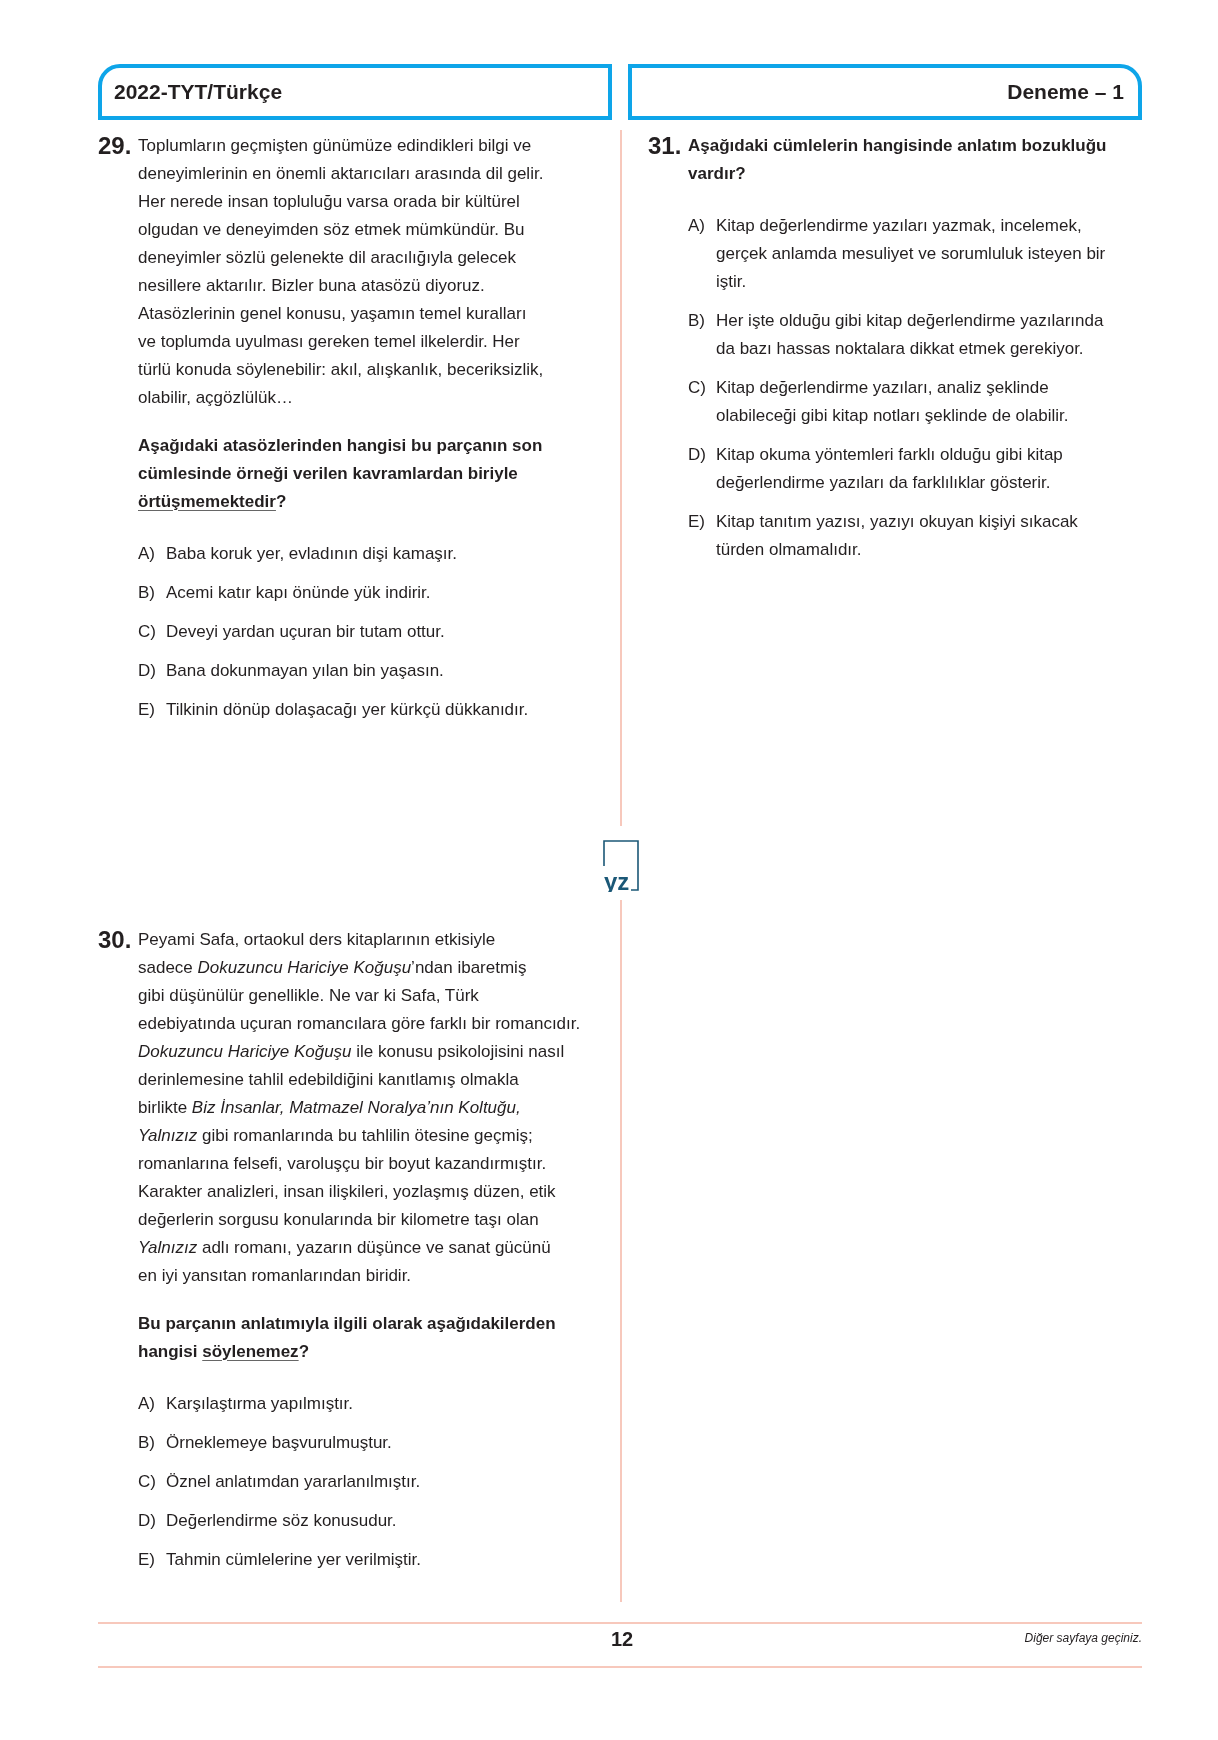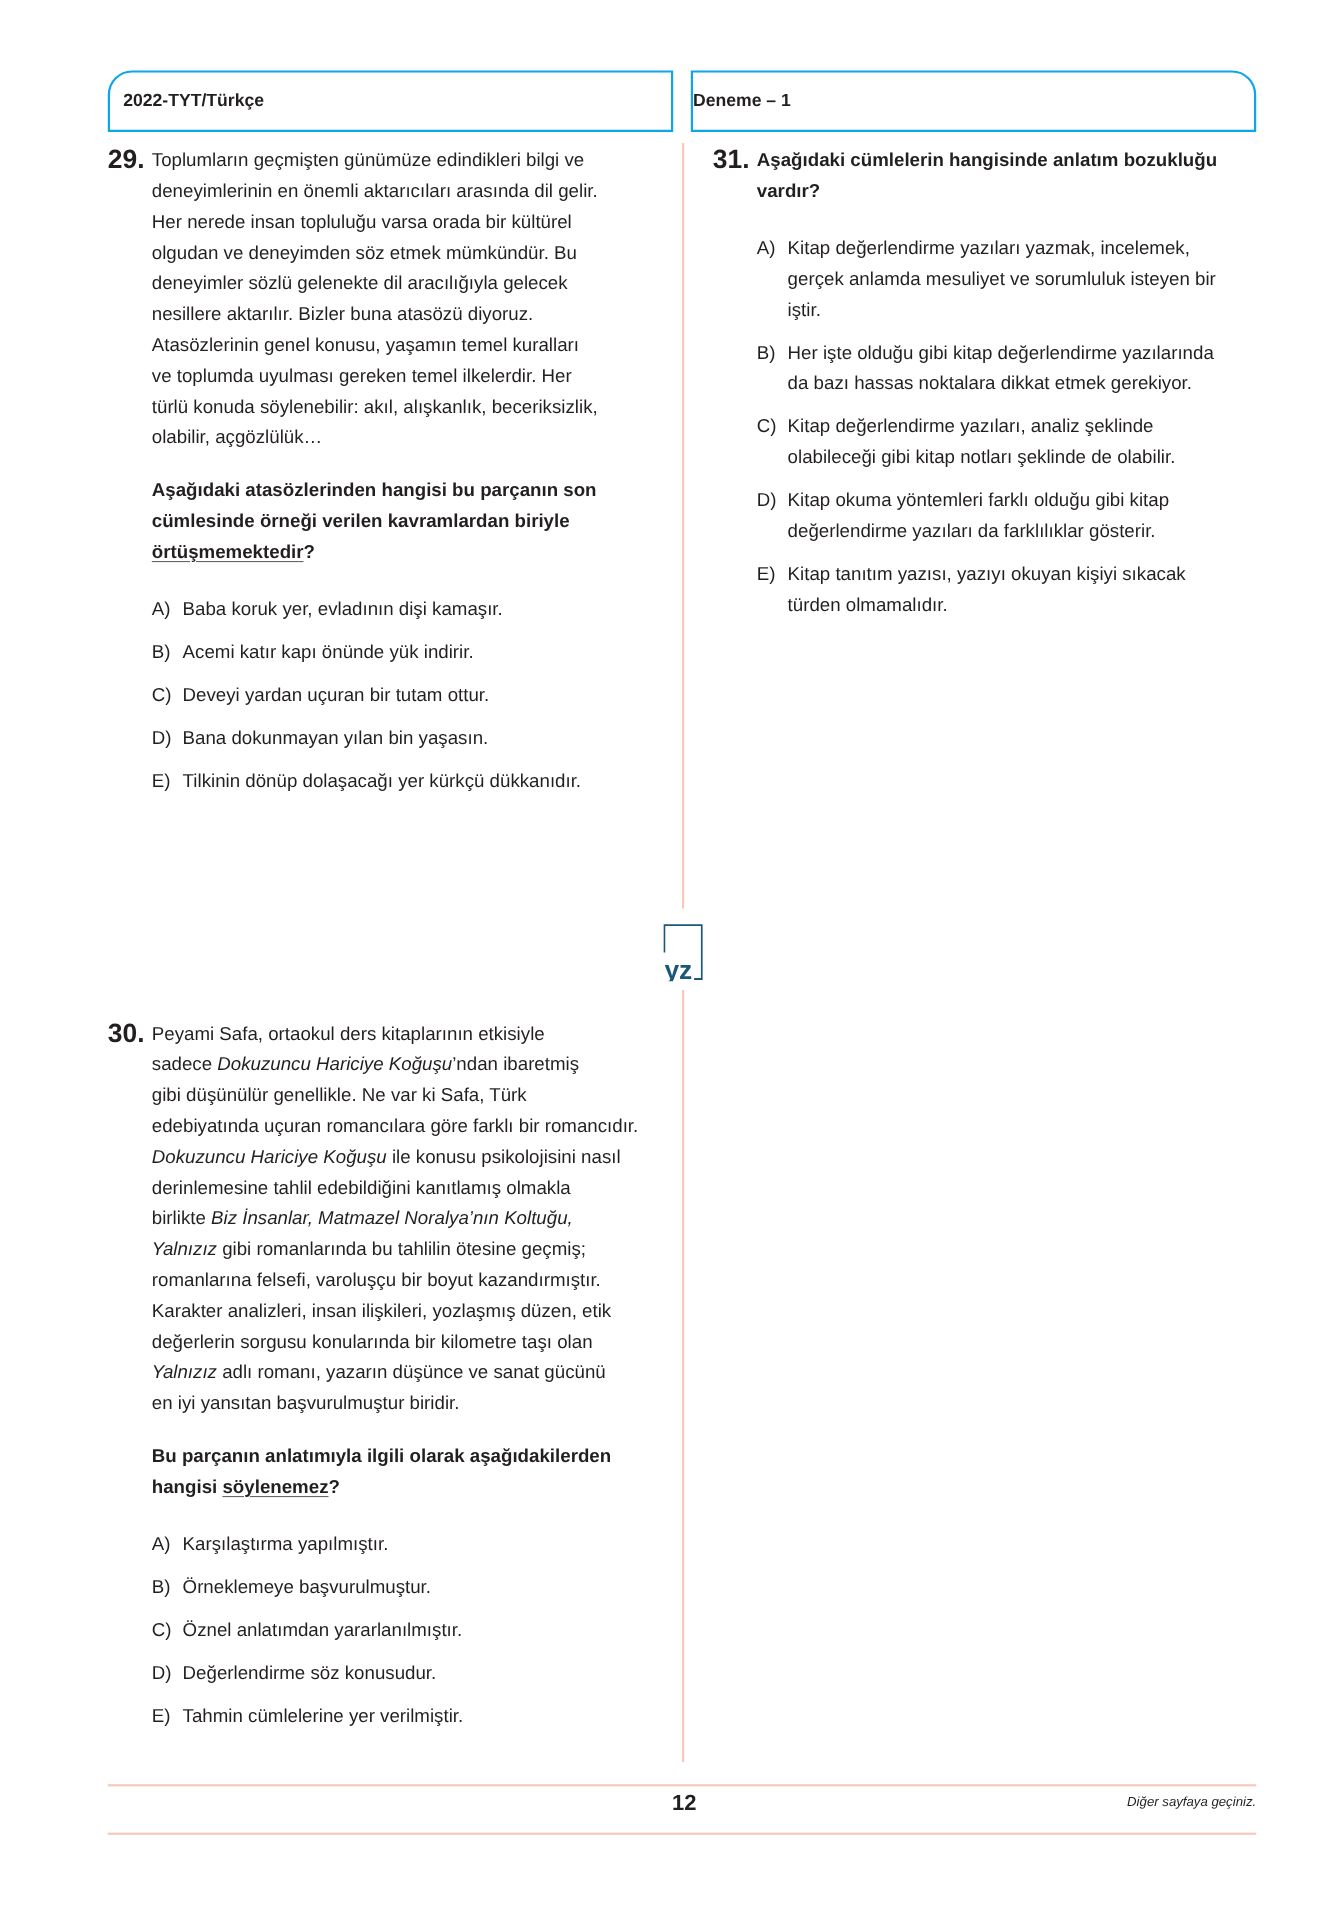--- a/index.html
+++ b/index.html
@@ -1,21 +1,21 @@
 <!DOCTYPE html>
 <html><head>
 <meta charset="utf-8">
 <style>
   html, body { margin: 0; padding: 0; background: #ffffff; }
   body { width: 1218px; height: 1740px; position: relative; overflow: hidden;
          font-family: "Liberation Sans", sans-serif; color: #231f20; }
-  .hdr { position: absolute; top: 64px; height: 56px; border: 2px solid #0ea5e9; box-sizing: border-box;
-         font-weight: bold; font-size: 16px; display: flex; align-items: center; }
+  .hdr { position: absolute; top: 64px; height: 56px; border: 4px solid #0ea5e9; box-sizing: border-box;
+         font-weight: bold; font-size: 21px; display: flex; align-items: center; }
   .hdr-left { left: 98px; width: 514px; border-top-left-radius: 22px; padding-left: 12px; }
-  .hdr-right { left: 628px; width: 514px; border-top-right-radius: 22px; padding-right: 14px; }
+  .hdr-right { left: 628px; width: 514px; border-top-right-radius: 22px; justify-content: flex-end; padding-right: 14px; }
   .vline { position: absolute; left: 620px; width: 2px; background: #f7c8bc; }
   .logo { position: absolute; left: 603px; top: 840px; width: 36px; height: 52px; }
   .q { position: absolute; font-size: 17px; line-height: 28px; }
   .qnum { position: absolute; left: 0; top: 0; font-weight: bold; font-size: 24px; }
   .body { position: absolute; left: 40px; }
   .line { white-space: nowrap; height: 28px; }
   .bold { font-weight: bold; }
   .it { font-style: italic; }
   .ul { text-decoration: underline; text-decoration-color: #666; text-underline-offset: 3px; }
   .opt { display: flex; white-space: nowrap; }
@@ -94,21 +94,21 @@
     <div class="line">gibi düşünülür genellikle. Ne var ki Safa, Türk</div>
     <div class="line">edebiyatında uçuran romancılara göre farklı bir romancıdır.</div>
     <div class="line"><span class="it">Dokuzuncu Hariciye Koğuşu</span><span> ile konusu psikolojisini nasıl</span></div>
     <div class="line">derinlemesine tahlil edebildiğini kanıtlamış olmakla</div>
     <div class="line"><span>birlikte </span><span class="it">Biz İnsanlar, Matmazel Noralya’nın Koltuğu,</span></div>
     <div class="line"><span class="it">Yalnızız</span><span> gibi romanlarında bu tahlilin ötesine geçmiş;</span></div>
     <div class="line">romanlarına felsefi, varoluşçu bir boyut kazandırmıştır.</div>
     <div class="line">Karakter analizleri, insan ilişkileri, yozlaşmış düzen, etik</div>
     <div class="line">değerlerin sorgusu konularında bir kilometre taşı olan</div>
     <div class="line"><span class="it">Yalnızız</span><span> adlı romanı, yazarın düşünce ve sanat gücünü</span></div>
-    <div class="line">en iyi yansıtan başvurulmuştur biridir.</div>
+    <div class="line">en iyi yansıtan romanlarından biridir.</div>
   </div>
   <div class="body bold" style="top:384px;">
     <div class="line">Bu parçanın anlatımıyla ilgili olarak aşağıdakilerden</div>
     <div class="line"><span>hangisi </span><span class="ul">söylenemez</span><span>?</span></div>
   </div>
   <div class="body" style="top:464px;">
     <div class="opt" style="height:39px;">
         <span class="opt-key">A)</span>
         <span class="opt-text">Karşılaştırma yapılmıştır.</span>
       </div>

